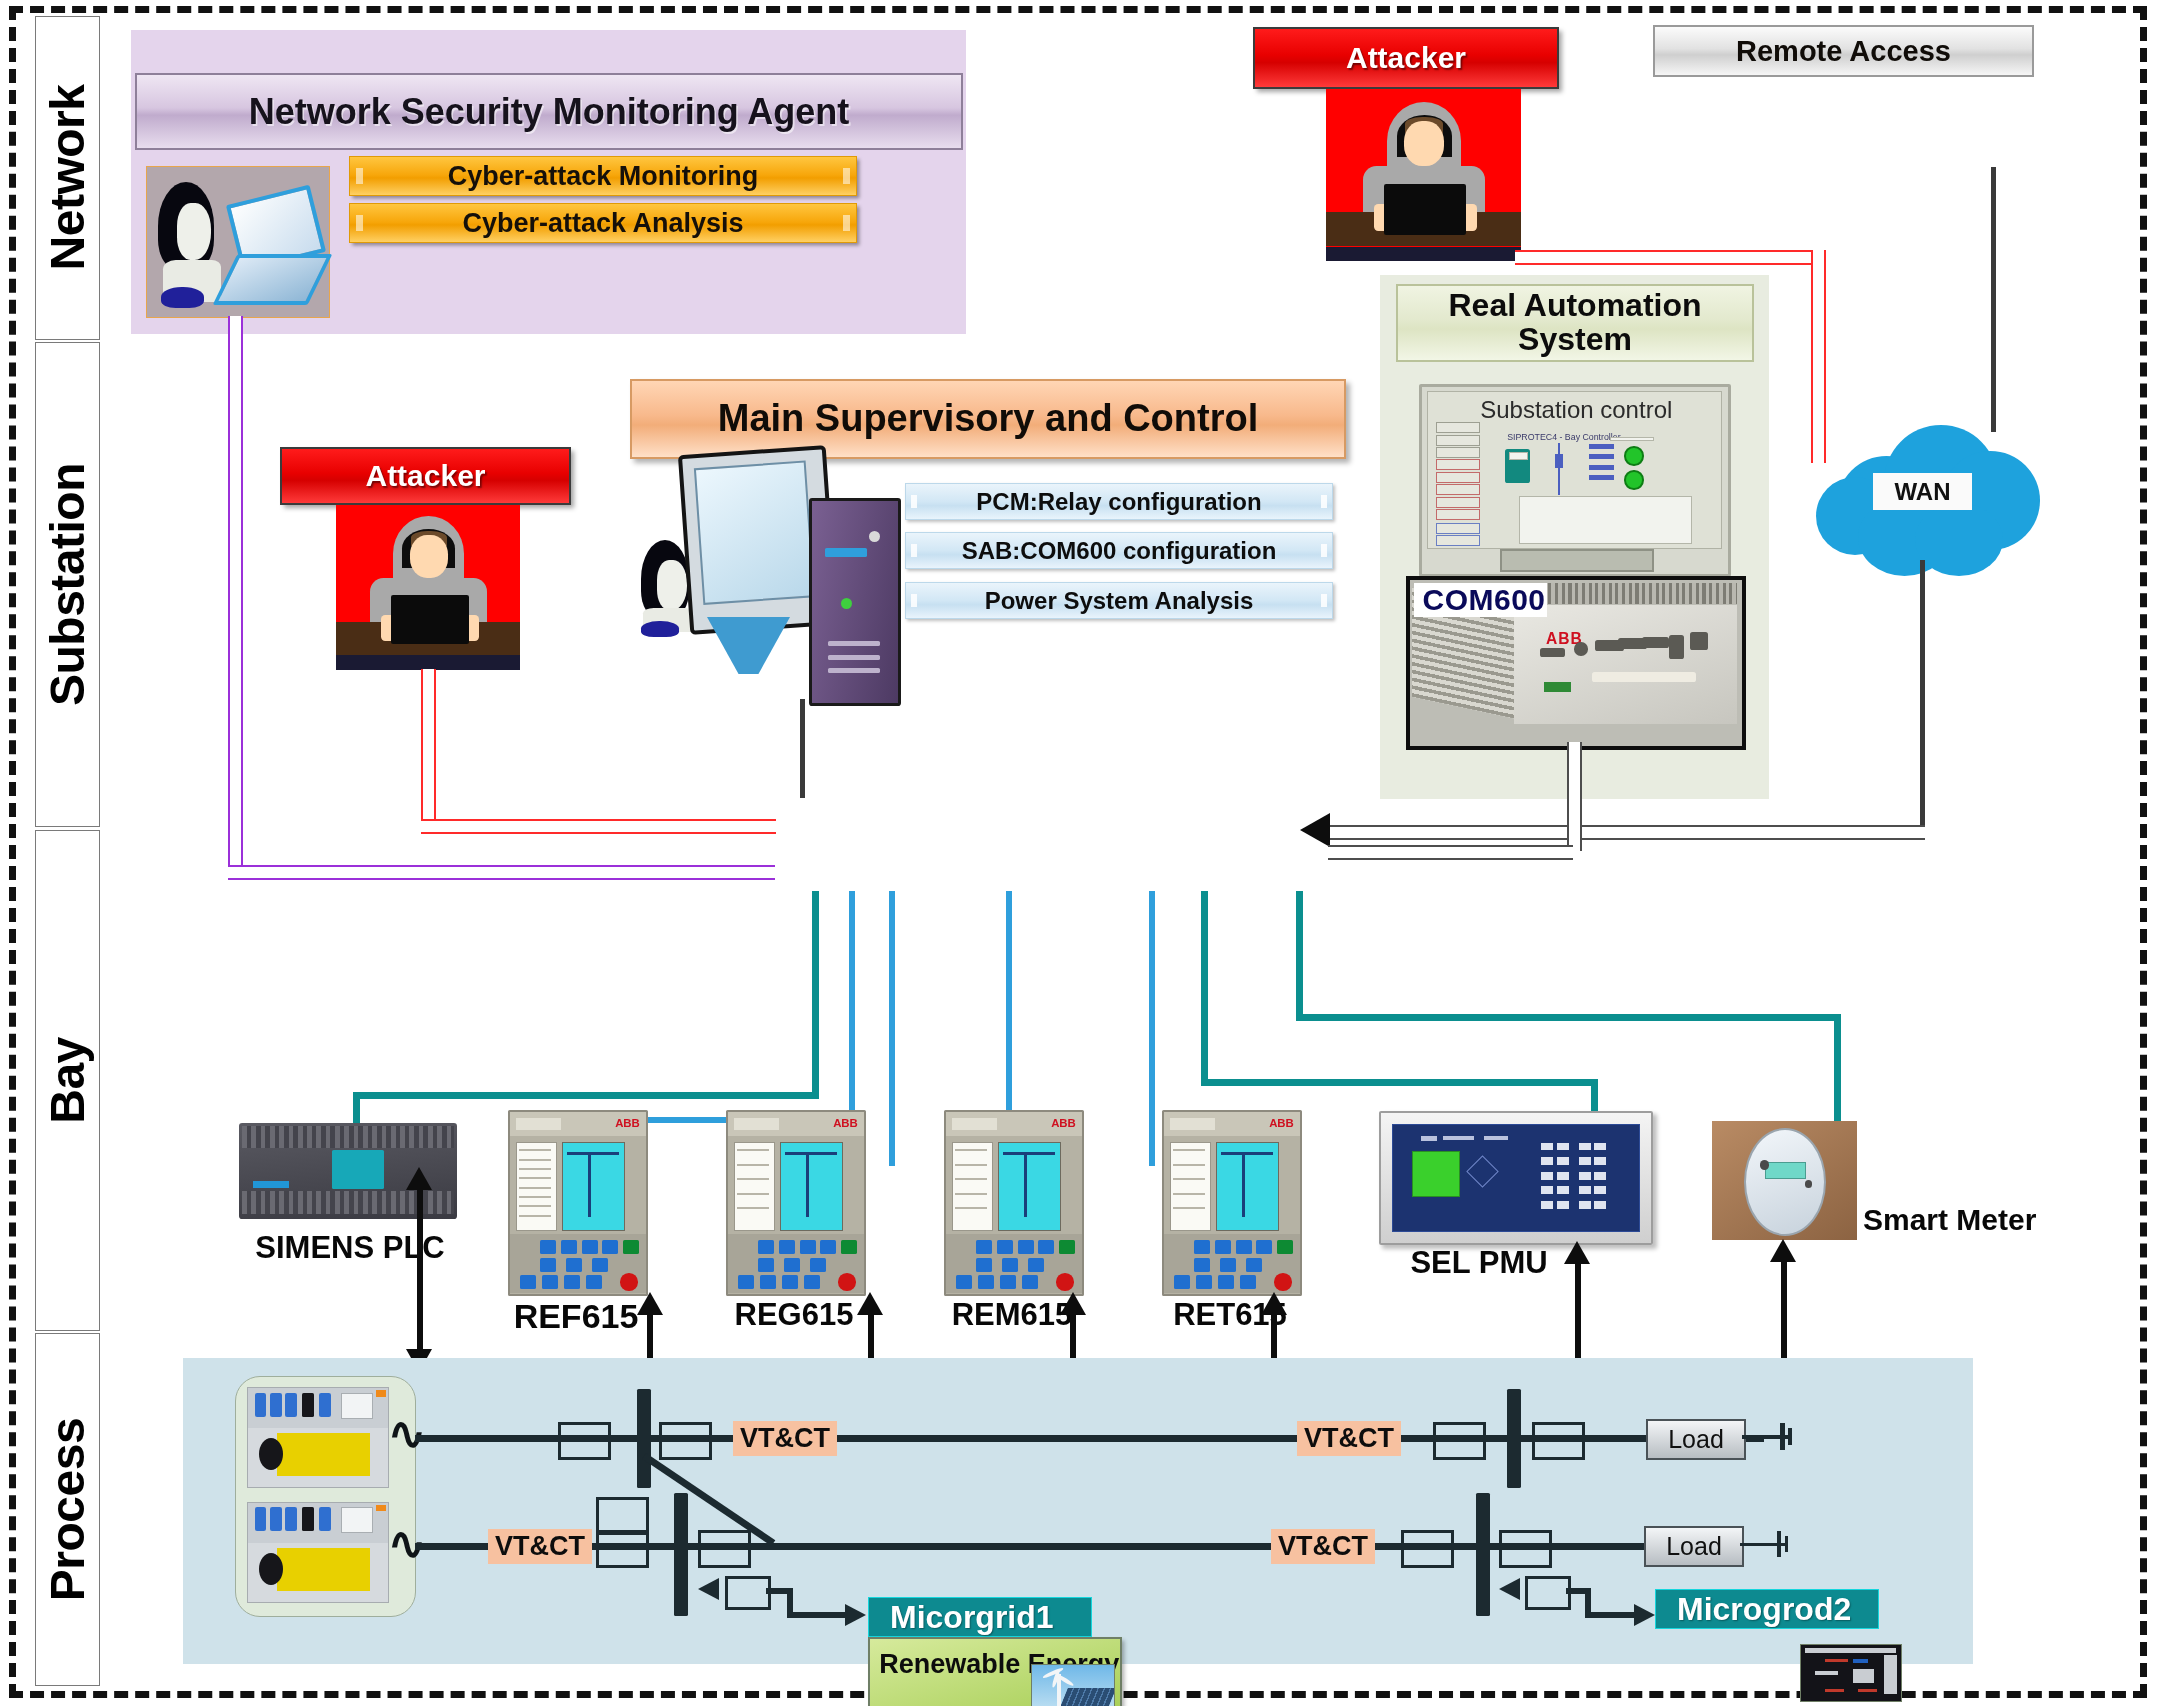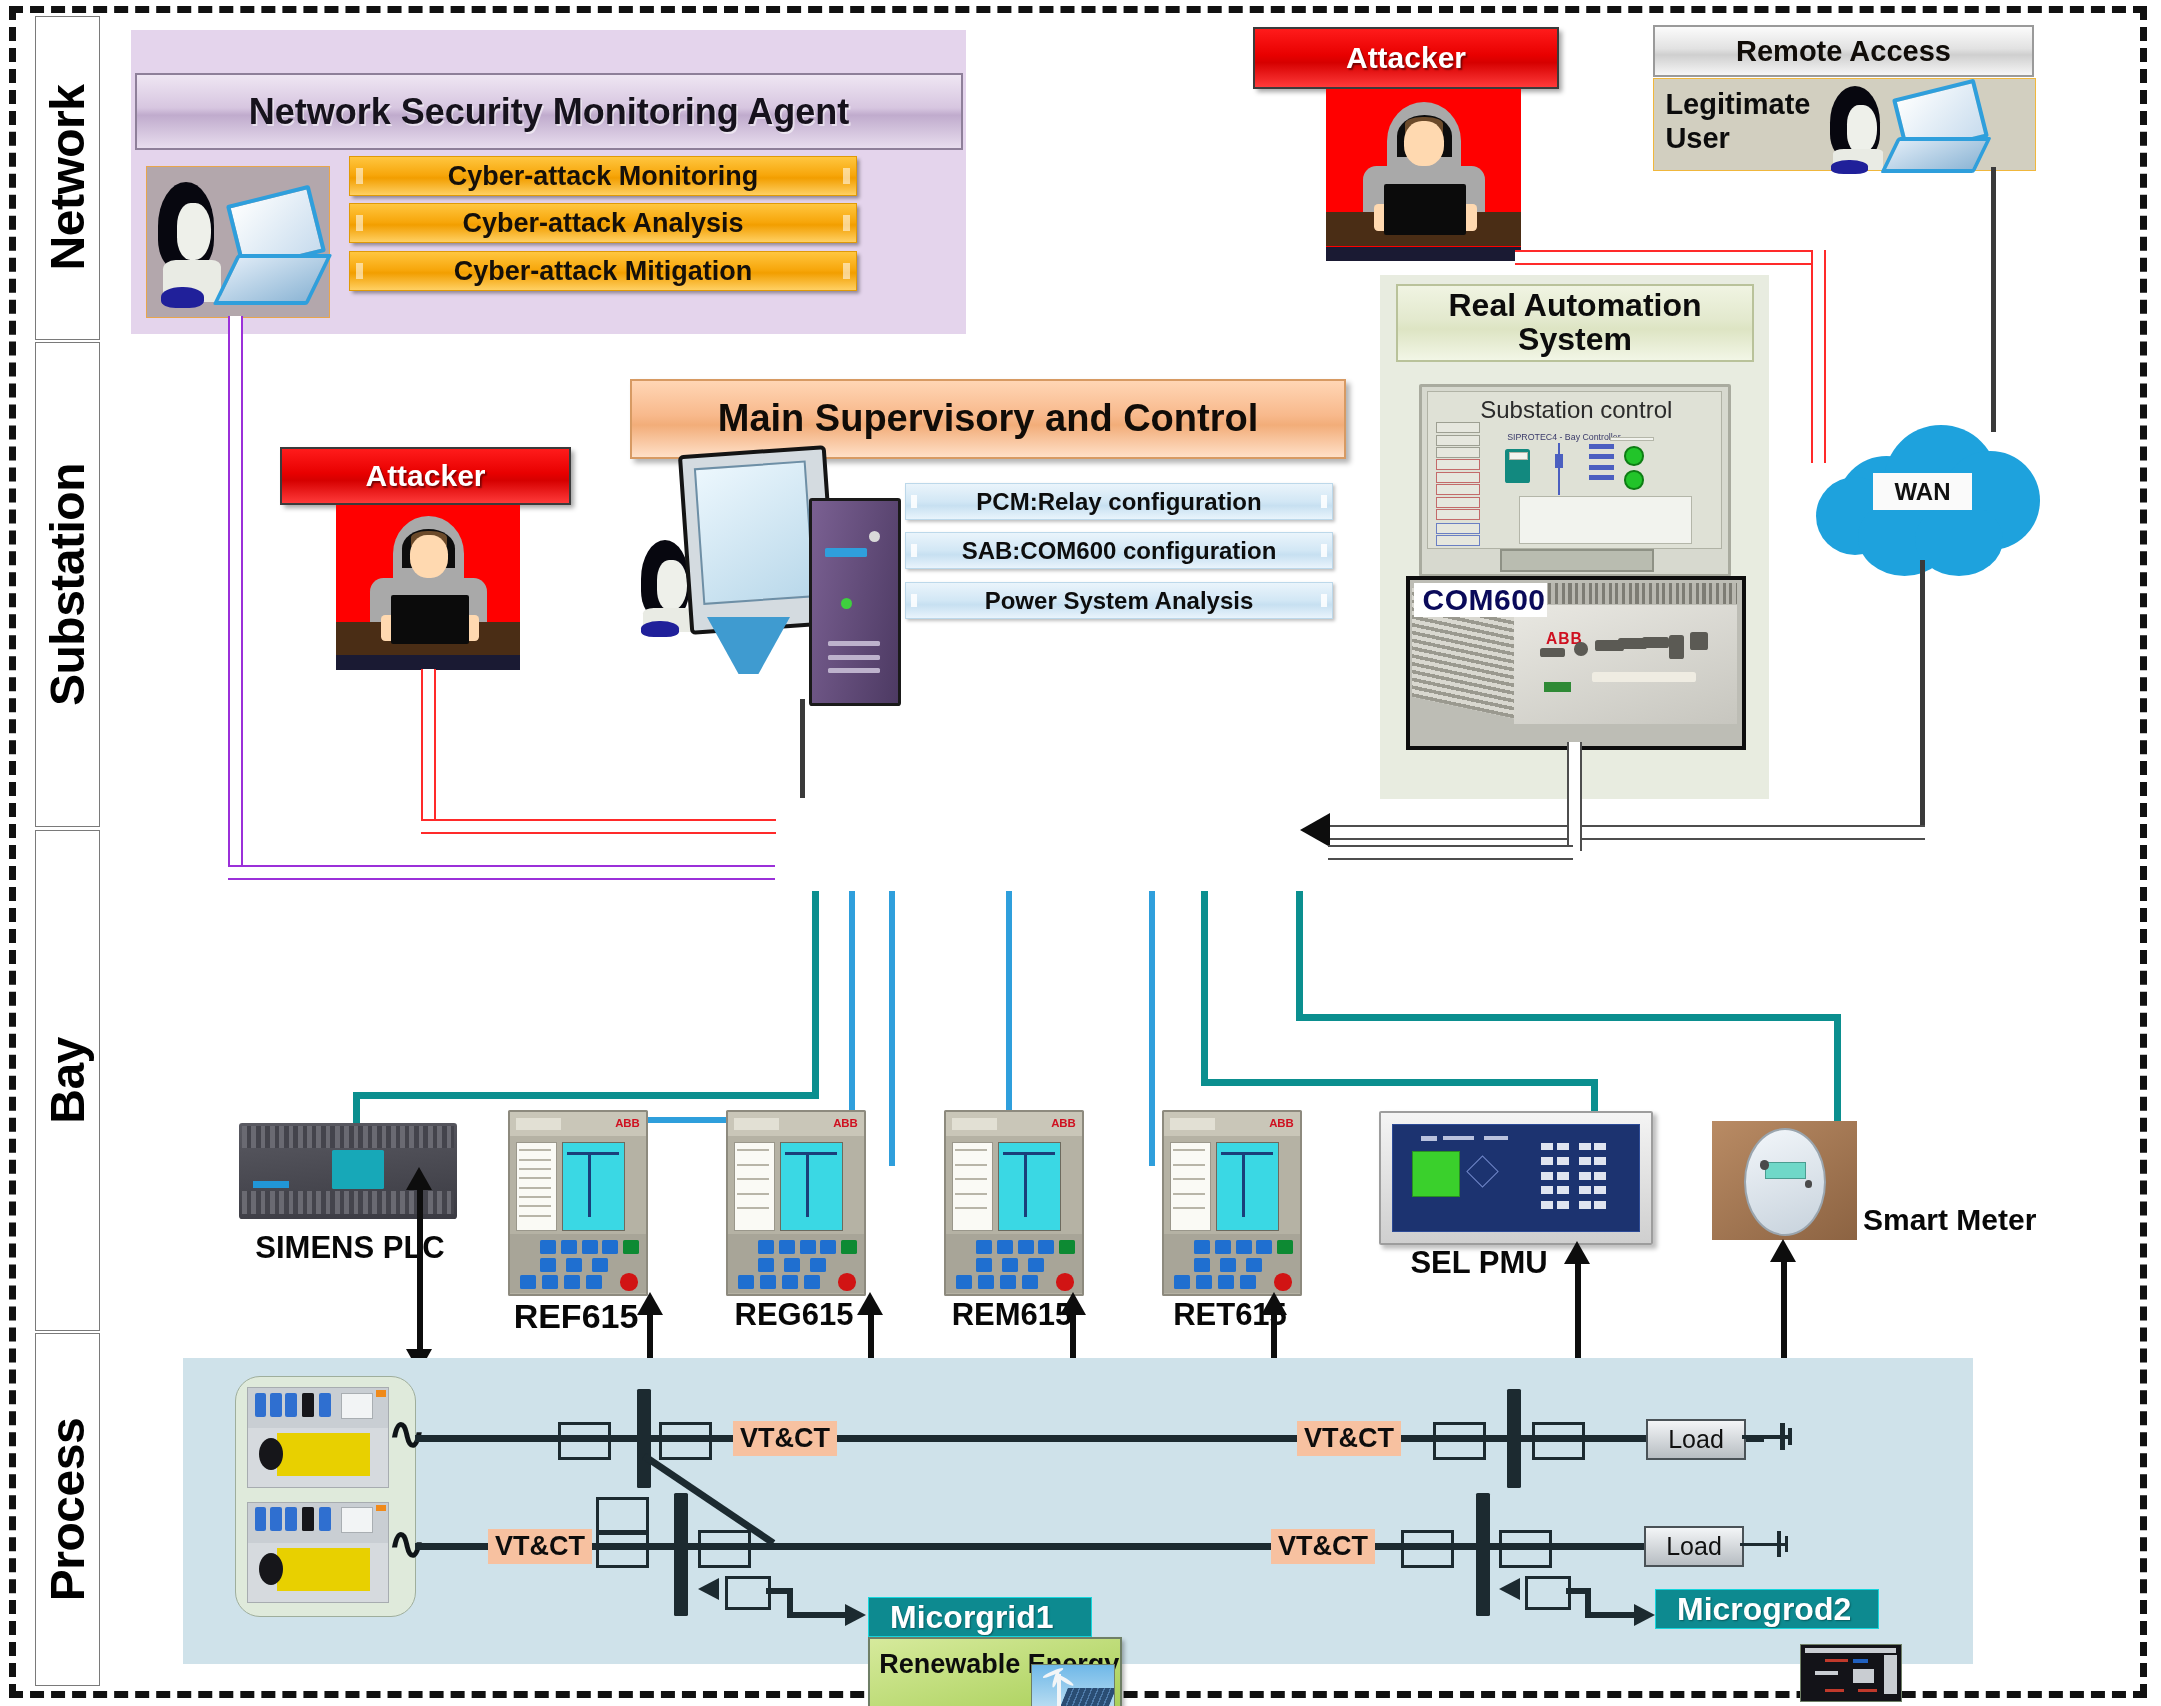--- a/index.html
+++ b/index.html
@@ -244,49 +244,36 @@
       <div class="p-face" style="left:30px;top:36px;width:34px;height:57px;"></div>
       <div class="p-body" style="left:15.6px;top:93px;width:58px;height:42px;"></div>
       <div class="p-shoe" style="left:13.5px;top:120px;width:43px;height:21px;"></div>
     </div>
     <div class="laptop-screen" style="left:86px;top:27px;width:78px;height:61px;"></div>
     <div class="laptop-base" style="left:78px;top:87px;width:87px;height:43px;"></div>
   </div>
 
   <div class="plate orange-bar" style="left:349px;top:156px;width:508px;height:40px;">Cyber-attack Monitoring</div>
   <div class="plate orange-bar" style="left:349px;top:203px;width:508px;height:40px;">Cyber-attack Analysis</div>
-  <div class="plate orange-bar" style="left:349px;top:251px;width:508px;height:40px;">Cyber-attack Mitigation</div>
 
   <div class="plate red-plate" style="left:1253px;top:27px;width:306px;height:62px;">Attacker</div>
   <div class="attacker-pic" style="left:1326px;top:89px;width:195px;height:172px;">
     <div class="att-hood" style="left:61px;top:12.5px;width:74px;height:78px;"></div>
     <div class="att-shadow" style="left:71px;top:26px;width:55px;height:42px;"></div>
     <div class="att-hair" style="left:79px;top:28px;width:38px;height:15.6px;"></div>
     <div class="att-face" style="left:78px;top:32px;width:40px;height:45px;"></div>
     <div class="att-body" style="left:37px;top:77px;width:122px;height:68px;"></div>
     <div class="att-desk" style="left:0;top:123px;width:195px;height:34px;"></div>
     <div class="att-hand" style="left:48px;top:115px;width:24px;height:27px;"></div>
     <div class="att-hand" style="left:127px;top:115px;width:24px;height:27px;"></div>
     <div class="att-lap" style="left:58px;top:95px;width:82px;height:51px;"></div>
     <div class="att-bottom" style="left:0;top:158px;width:195px;height:14.5px;"></div>
   </div>
 
   <div class="plate grey-plate" style="left:1653px;top:25px;width:381px;height:52px;">Remote Access</div>
-  <div style="position:absolute;left:1653px;top:78px;width:381px;height:91px;background:#d2cfc0;border:1.6px solid #f0b73c;">
-    <div style="position:absolute;left:11.4px;top:9.3px;width:156px;font-weight:bold;font-size:29px;color:#0c0c0c;line-height:1.15;white-space:pre-line;">Legitimate
-User</div>
-    <div class="person" style="left:171px;top:4.2px;">
-      <div class="p-hair" style="left:5.2px;top:3.1px;width:50px;height:73px;"></div>
-      <div class="p-face" style="left:22px;top:22px;width:30px;height:48px;"></div>
-      <div class="p-body" style="left:8.3px;top:66px;width:50px;height:21px;"></div>
-      <div class="p-shoe" style="left:6.2px;top:77px;width:37px;height:13.5px;"></div>
-    </div>
-    <div class="laptop-screen" style="left:244px;top:9.3px;width:77px;height:52px;"></div>
-    <div class="laptop-base" style="left:235px;top:58px;width:86px;height:28px;"></div>
-  </div>
 
   <div class="plate red-plate" style="left:280px;top:447px;width:291px;height:58px;">Attacker</div>
   <div class="attacker-pic" style="left:336px;top:505px;width:184px;height:165px;">
     <div class="att-hood" style="left:57px;top:11.4px;width:71px;height:75px;"></div>
     <div class="att-shadow" style="left:66px;top:24px;width:53px;height:39px;"></div>
     <div class="att-hair" style="left:75px;top:26px;width:36px;height:14.5px;"></div>
     <div class="att-face" style="left:74px;top:30px;width:38px;height:43px;"></div>
     <div class="att-body" style="left:34px;top:73px;width:117px;height:66px;"></div>
     <div class="att-desk" style="left:0;top:117px;width:184px;height:33px;"></div>
     <div class="att-hand" style="left:45px;top:110px;width:23px;height:26px;"></div>

